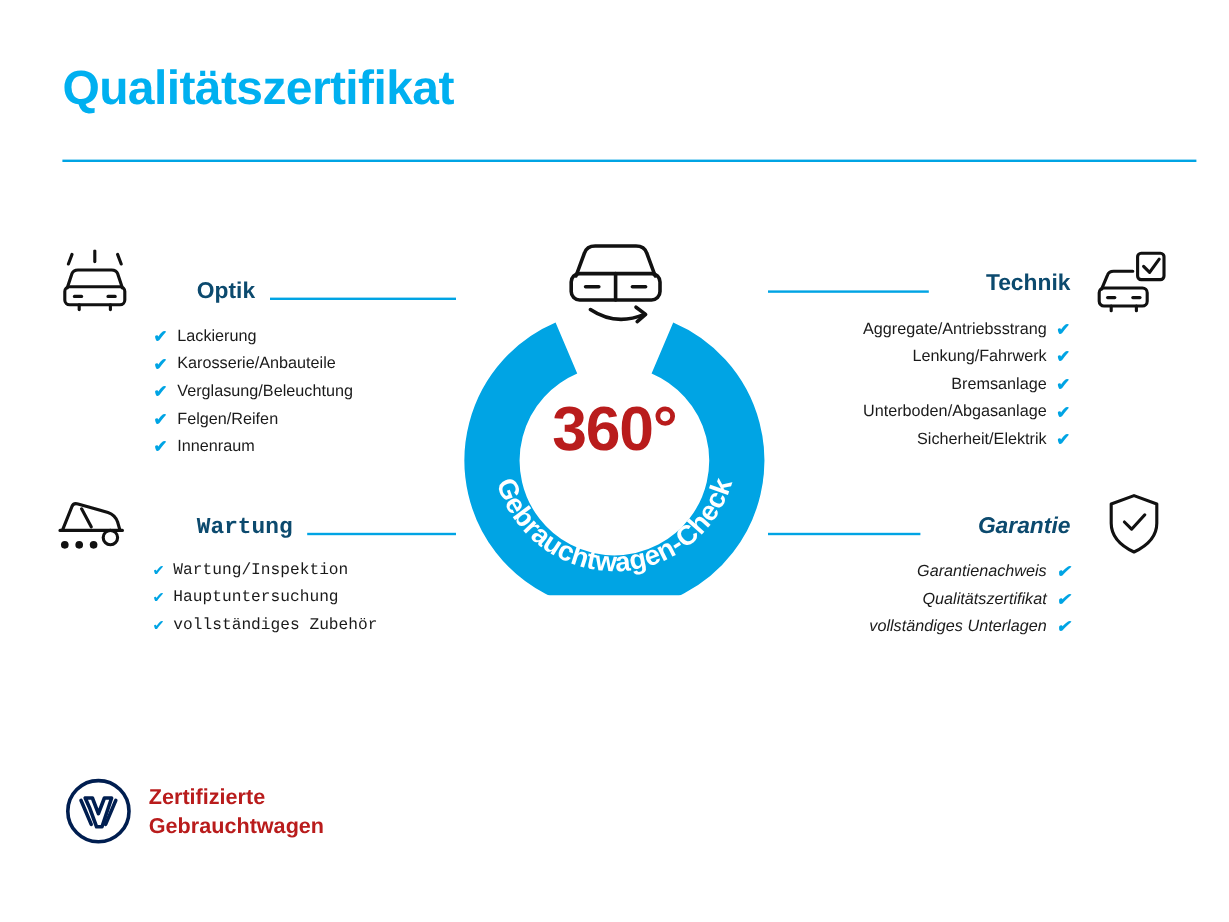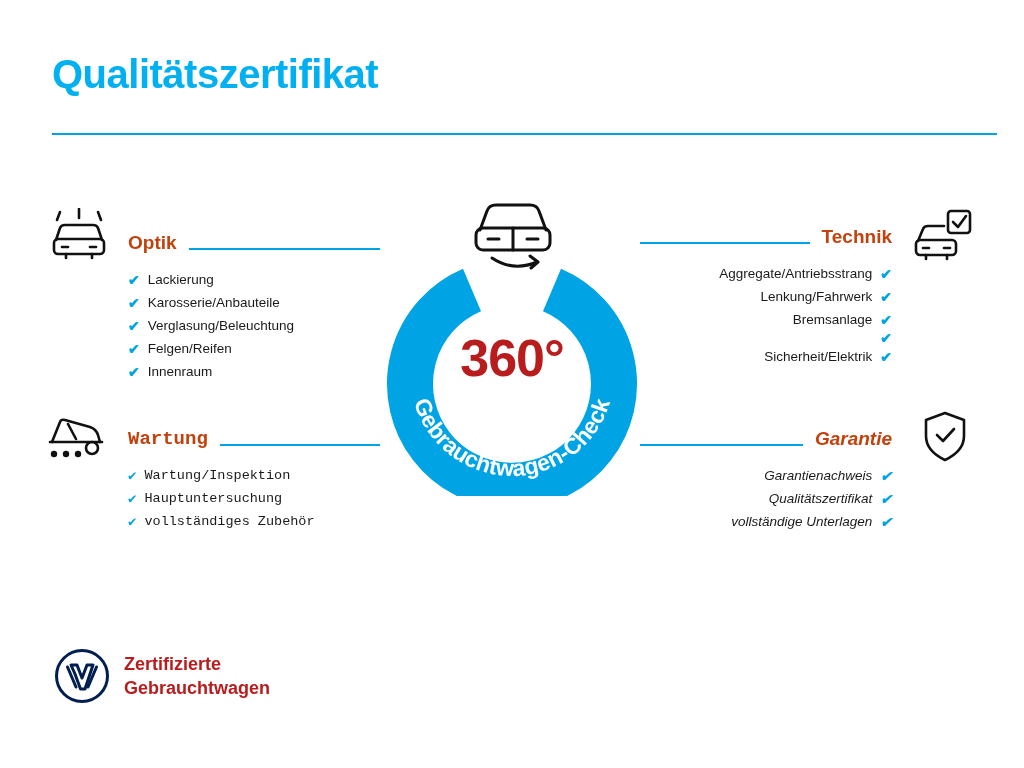--- a/index.html
+++ b/index.html
@@ -46,23 +46,24 @@
     position: absolute;
   }
   .section-head {
     display: flex;
     align-items: flex-end;
     height: 46px;
   }
   .section-title {
     font-size: 19px;
     font-weight: bold;
-    color: #c2410c;
+    color: #0c4a6e;
     white-space: nowrap;
     padding-bottom: 2px;
+    margin-left: 36px;
   }
   .head-rule {
     flex: 1;
     height: 2px;
     background: #00a4e4;
     margin-bottom: 6px;
   }
   .left .head-rule { margin-left: 12px; }
   .right .head-rule { margin-right: 12px; }
 
@@ -261,20 +262,21 @@
       </div>
       <div class="item">
         <span>Lenkung/Fahrwerk</span>
         <span class="check">✔</span>
       </div>
       <div class="item">
         <span>Bremsanlage</span>
         <span class="check">✔</span>
       </div>
       <div class="item">
+        <span>Unterboden/Abgasanlage</span>
         <span class="check">✔</span>
       </div>
       <div class="item">
         <span>Sicherheit/Elektrik</span>
         <span class="check">✔</span>
       </div>
     </div>
   </div>
 
   <div class="sec-icon" style="left:914px; top:410px;">
@@ -293,21 +295,21 @@
     <div class="items">
       <div class="item">
         <span>Garantienachweis</span>
         <span class="check">✔</span>
       </div>
       <div class="item">
         <span>Qualitätszertifikat</span>
         <span class="check">✔</span>
       </div>
       <div class="item">
-        <span>vollständige Unterlagen</span>
+        <span>vollständiges Unterlagen</span>
         <span class="check">✔</span>
       </div>
     </div>
   </div>
 
   <div class="badge">
 
     <div class="car-icon">
       <svg viewBox="0 0 110 82" width="110" height="82">
         <g fill="none" stroke="#111" stroke-width="3" stroke-linecap="round" stroke-linejoin="round">

